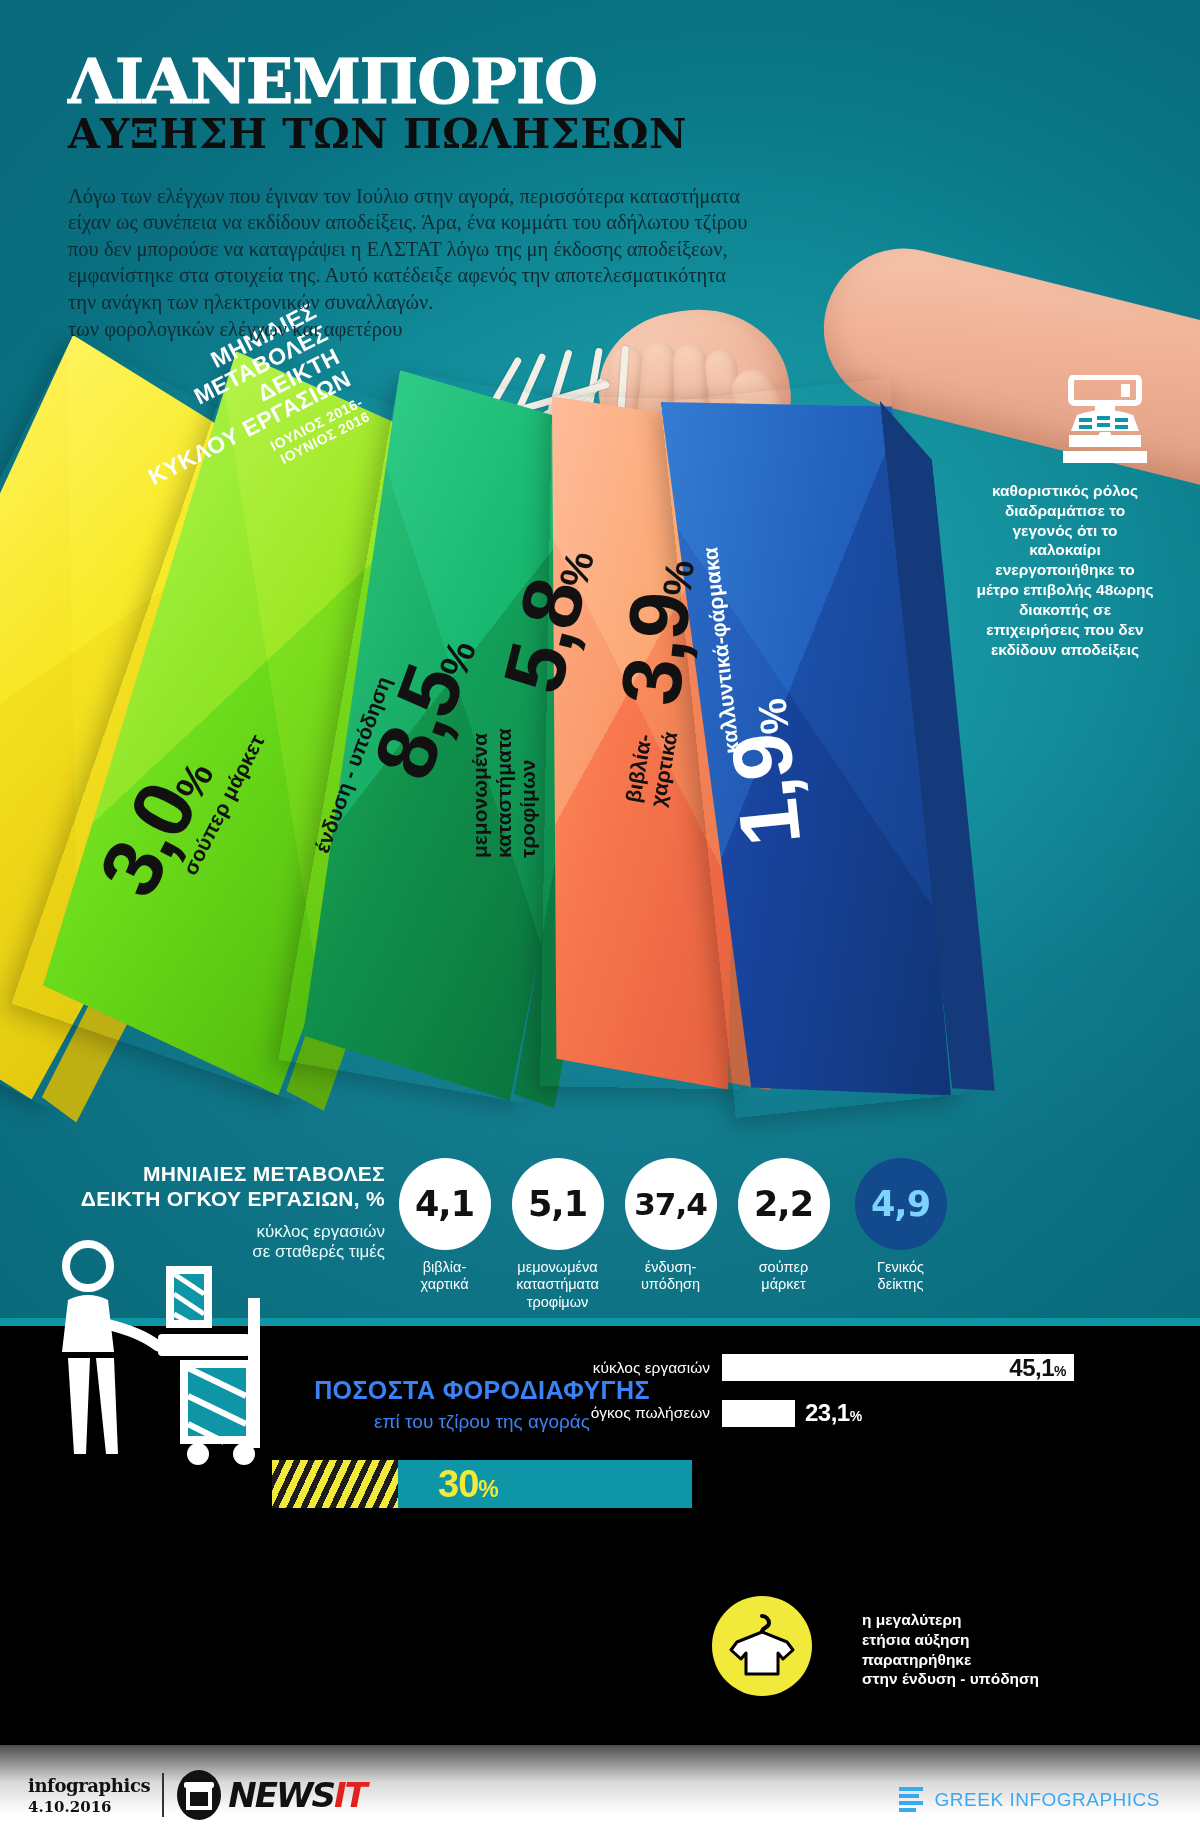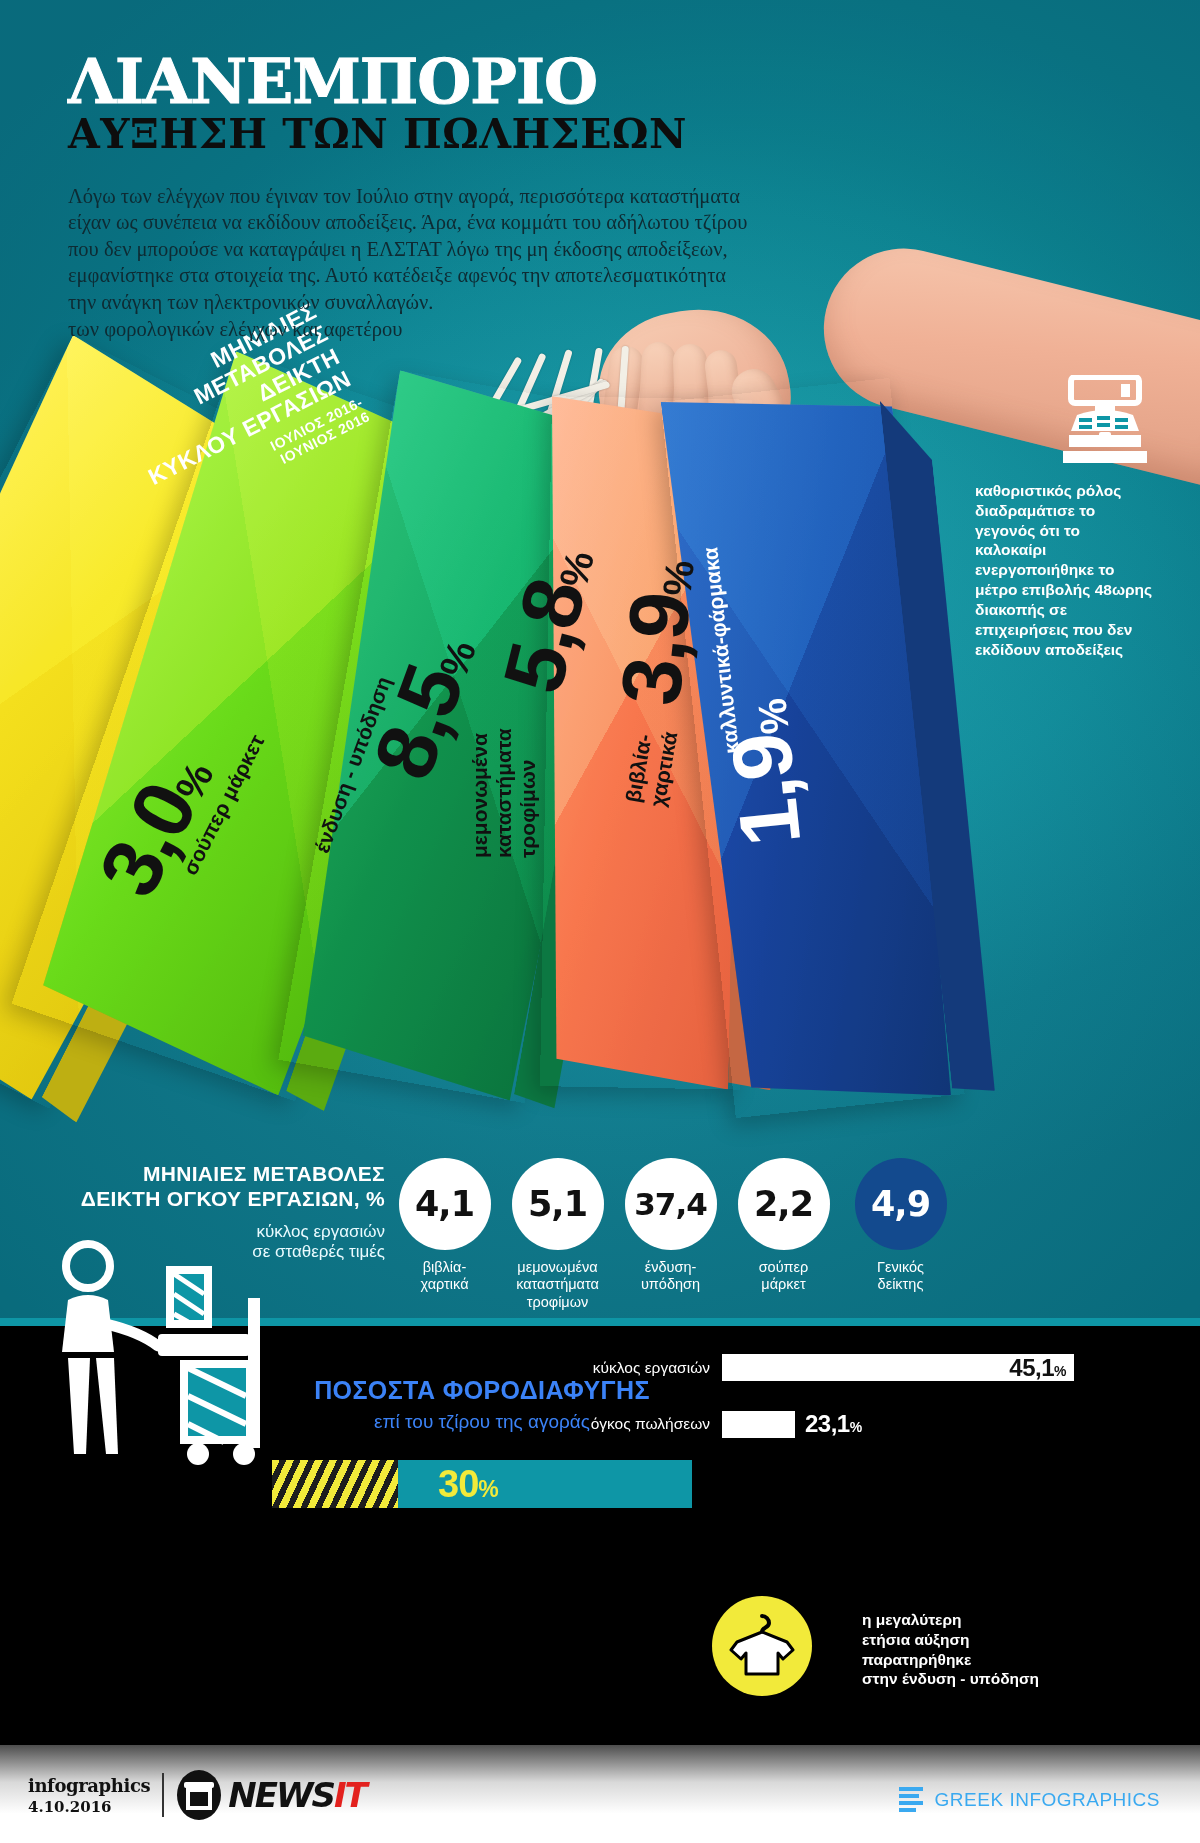--- a/index.html
+++ b/index.html
@@ -139,21 +139,21 @@
     text-align:right;
     line-height:1.1;
     font-size:23px;
     letter-spacing:0.5px;
   }
   #rot-title .date { font-size:14px; font-weight:bold; margin-top:6px; line-height:1.15; }
 
   
   #register-block {
     position:absolute; right:45px; top:375px; width:180px; z-index:35;
-    text-align:left; color:#fff;
+    text-align:center; color:#fff;
   }
   #register-icon { display:block; margin-left:auto; margin-bottom:14px; }
   #register-text { font-size:15.5px; font-weight:bold; line-height:1.28; }
 
   
   #volume-band { position:absolute; left:0; top:1150px; width:1200px; height:175px; z-index:45; }
   #vol-headline {
     position:absolute; left:60px; top:12px; width:325px; text-align:right;
     color:#fff;
   }
@@ -161,21 +161,21 @@
   #vol-headline .small { font-size:17px; line-height:1.2; margin-top:10px; color:#eafbff; }
 
   .stat { position:absolute; top:8px; width:105px; text-align:center; }
   .stat .bub {
     width:92px; height:92px; border-radius:50%;
     background:#ffffff; margin:0 auto;
     display:flex; align-items:center; justify-content:center;
     font-family:"DejaVu Sans", sans-serif;
     font-weight:bold; font-size:35px; color:#111; letter-spacing:-1px;
   }
-  .stat.accent .bub { background:#134a8e; color:#ffffff; }
+  .stat.accent .bub { background:#134a8e; color:#7dd3fc; }
   .stat .cap { margin-top:9px; font-size:14.5px; color:#fff; line-height:1.2; }
 
   
   #black-panel {
     position:absolute; left:0; top:1318px; width:1200px; height:427px;
     background:#000; z-index:50;
   }
   #teal-strip { position:absolute; left:0; top:0; width:1200px; height:8px; background:#0e96a6; }
 
   #evasion { position:absolute; left:272px; top:58px; width:420px; text-align:center; color:#3b82f6; }
@@ -424,21 +424,21 @@
 
     <div class="hbar-row" style="left:588px;top:36px;">
       <div class="hbar-lbl">κύκλος εργασιών</div>
       <div class="hbar-track" style="width:352px;">
         <div class="hbar-val">
           <span>45,1</span><span class="pc">%</span>
         </div>
       </div>
     </div>
 
-    <div class="hbar-row" style="left:588px;top:92px;">
+    <div class="hbar-row" style="left:588px;top:81px;">
       <div class="hbar-lbl">όγκος πωλήσεων</div>
       <div class="hbar-track" style="width:73px;"></div>
       <div class="hbar-val outside">
         <span>23,1</span><span class="pc">%</span>
       </div>
     </div>
 
     <div id="tshirt-circle">
       <svg width="70" height="68" viewBox="0 0 70 68">
         <path d="M35 4 a7 7 0 0 1 7 7 c0 5 -7 4 -7 9" stroke="#000" stroke-width="4" fill="none" stroke-linecap="round"></path>

